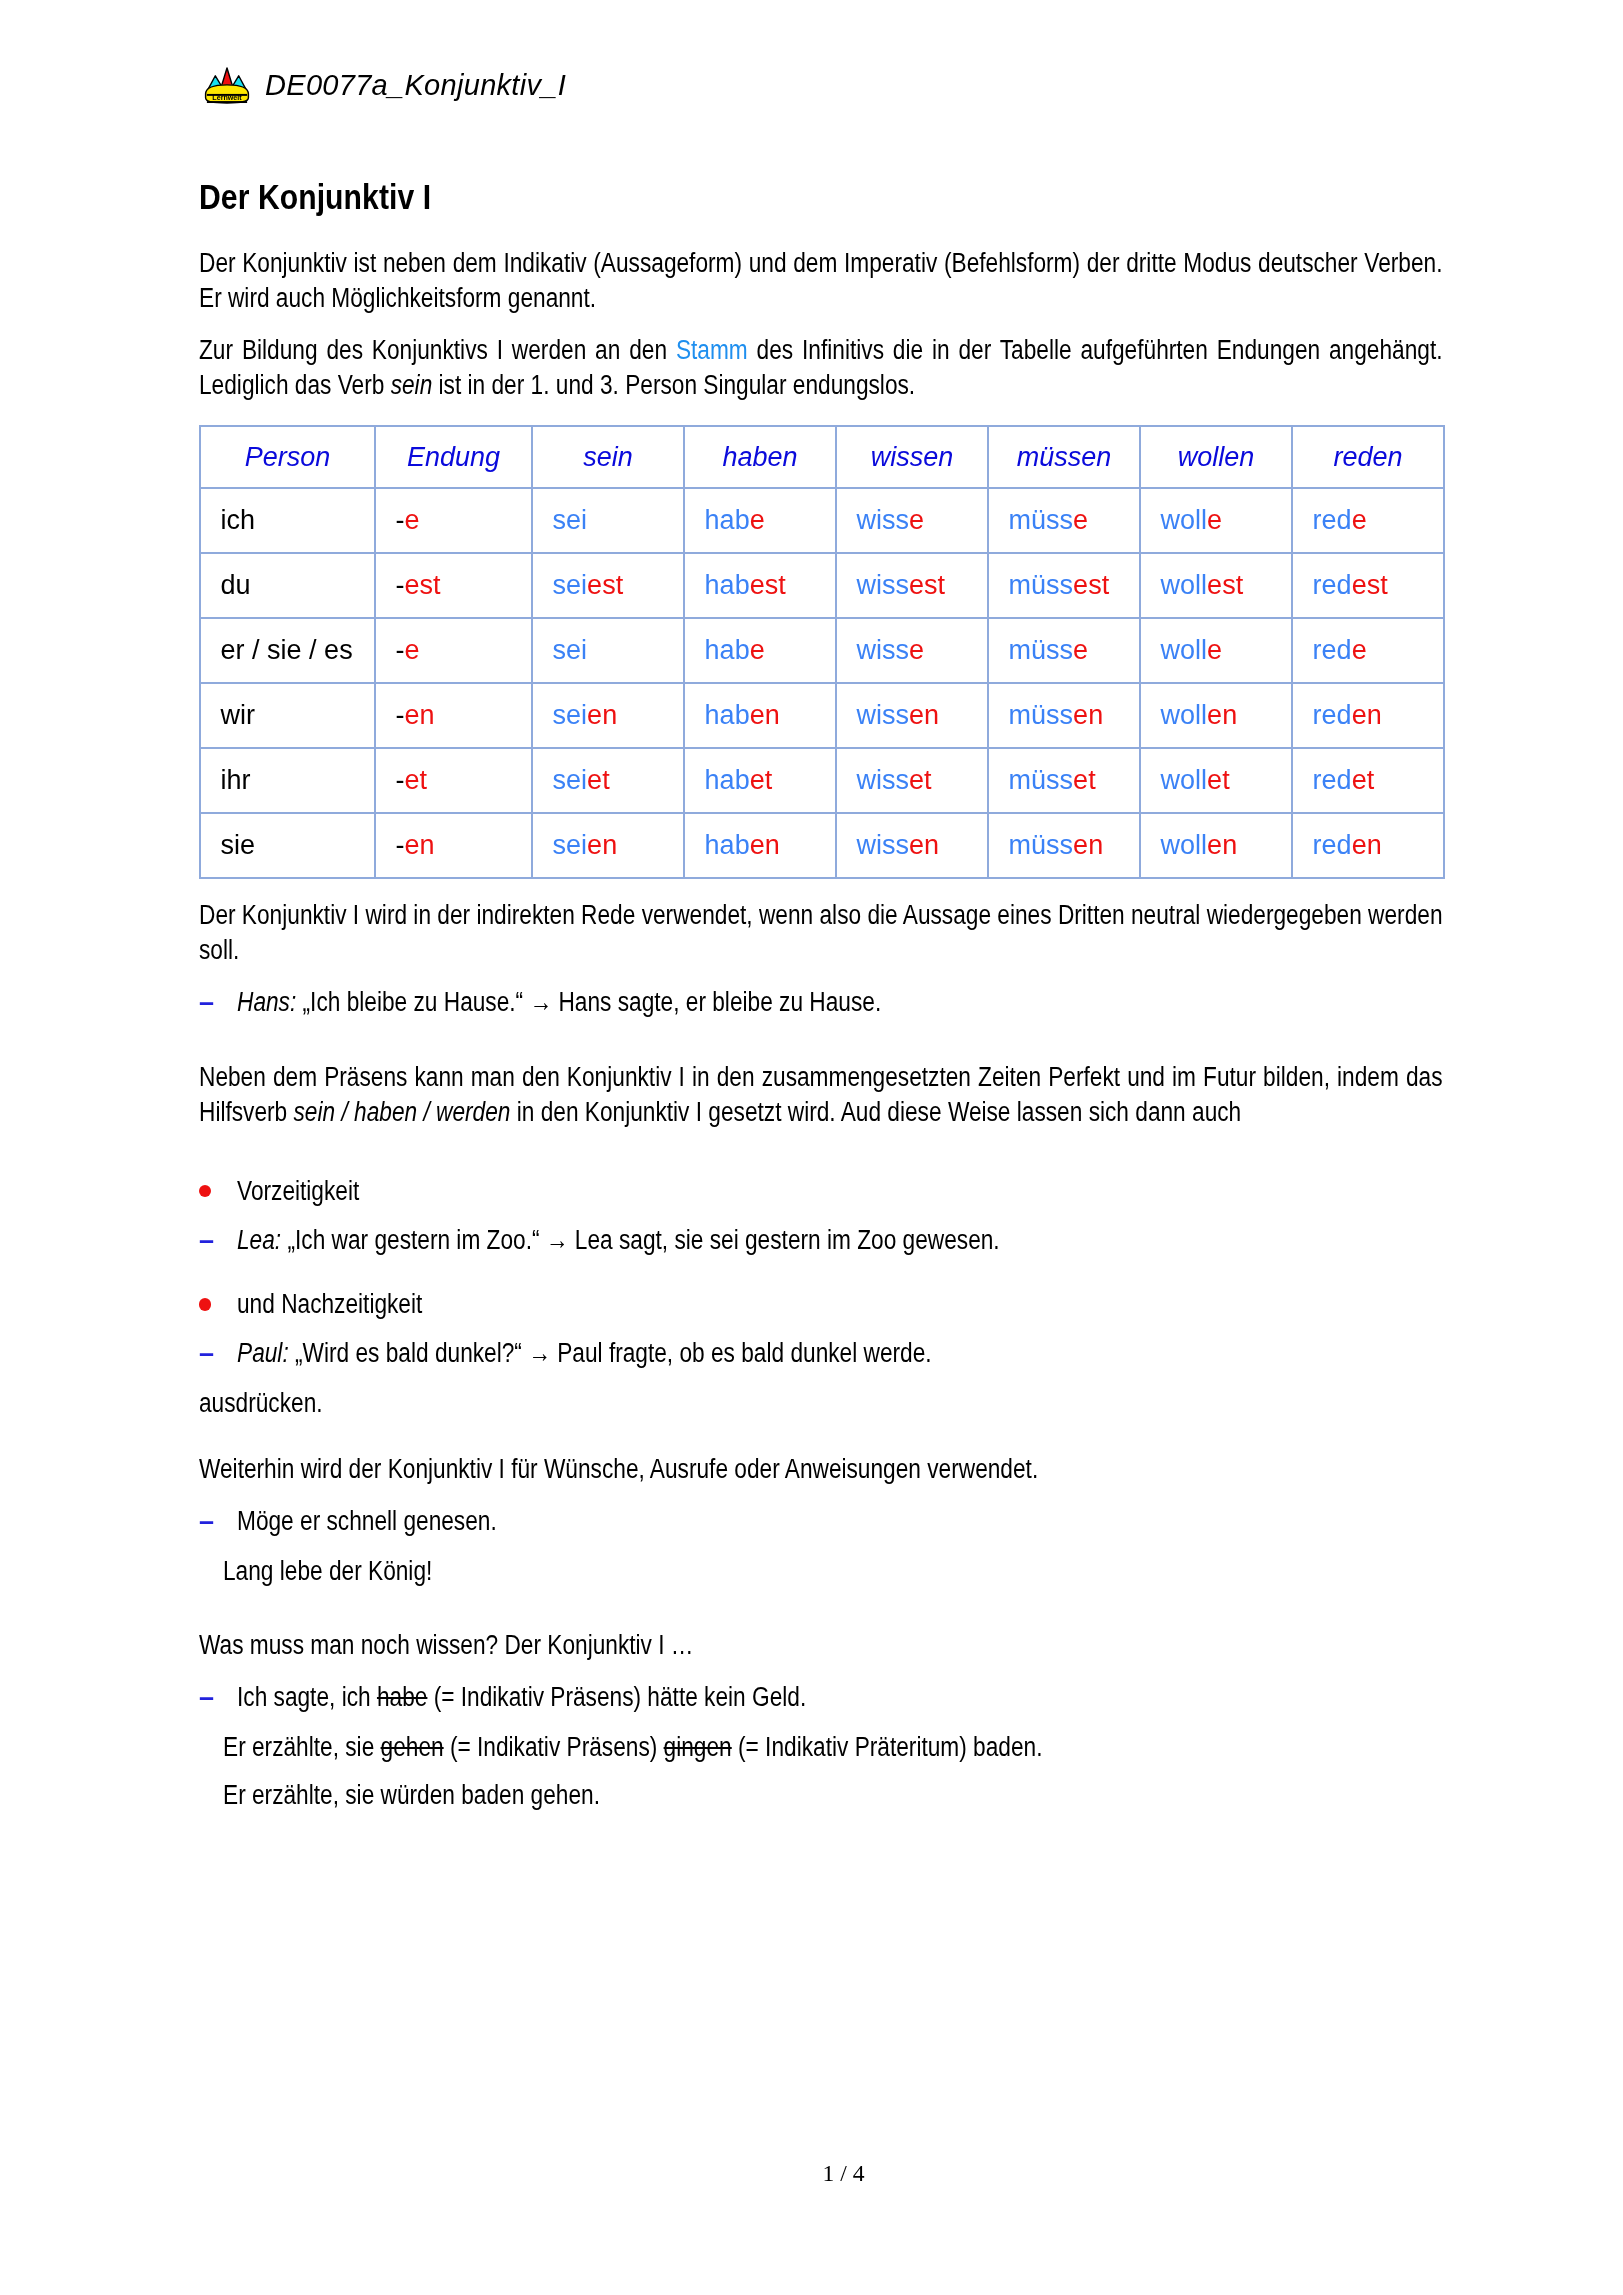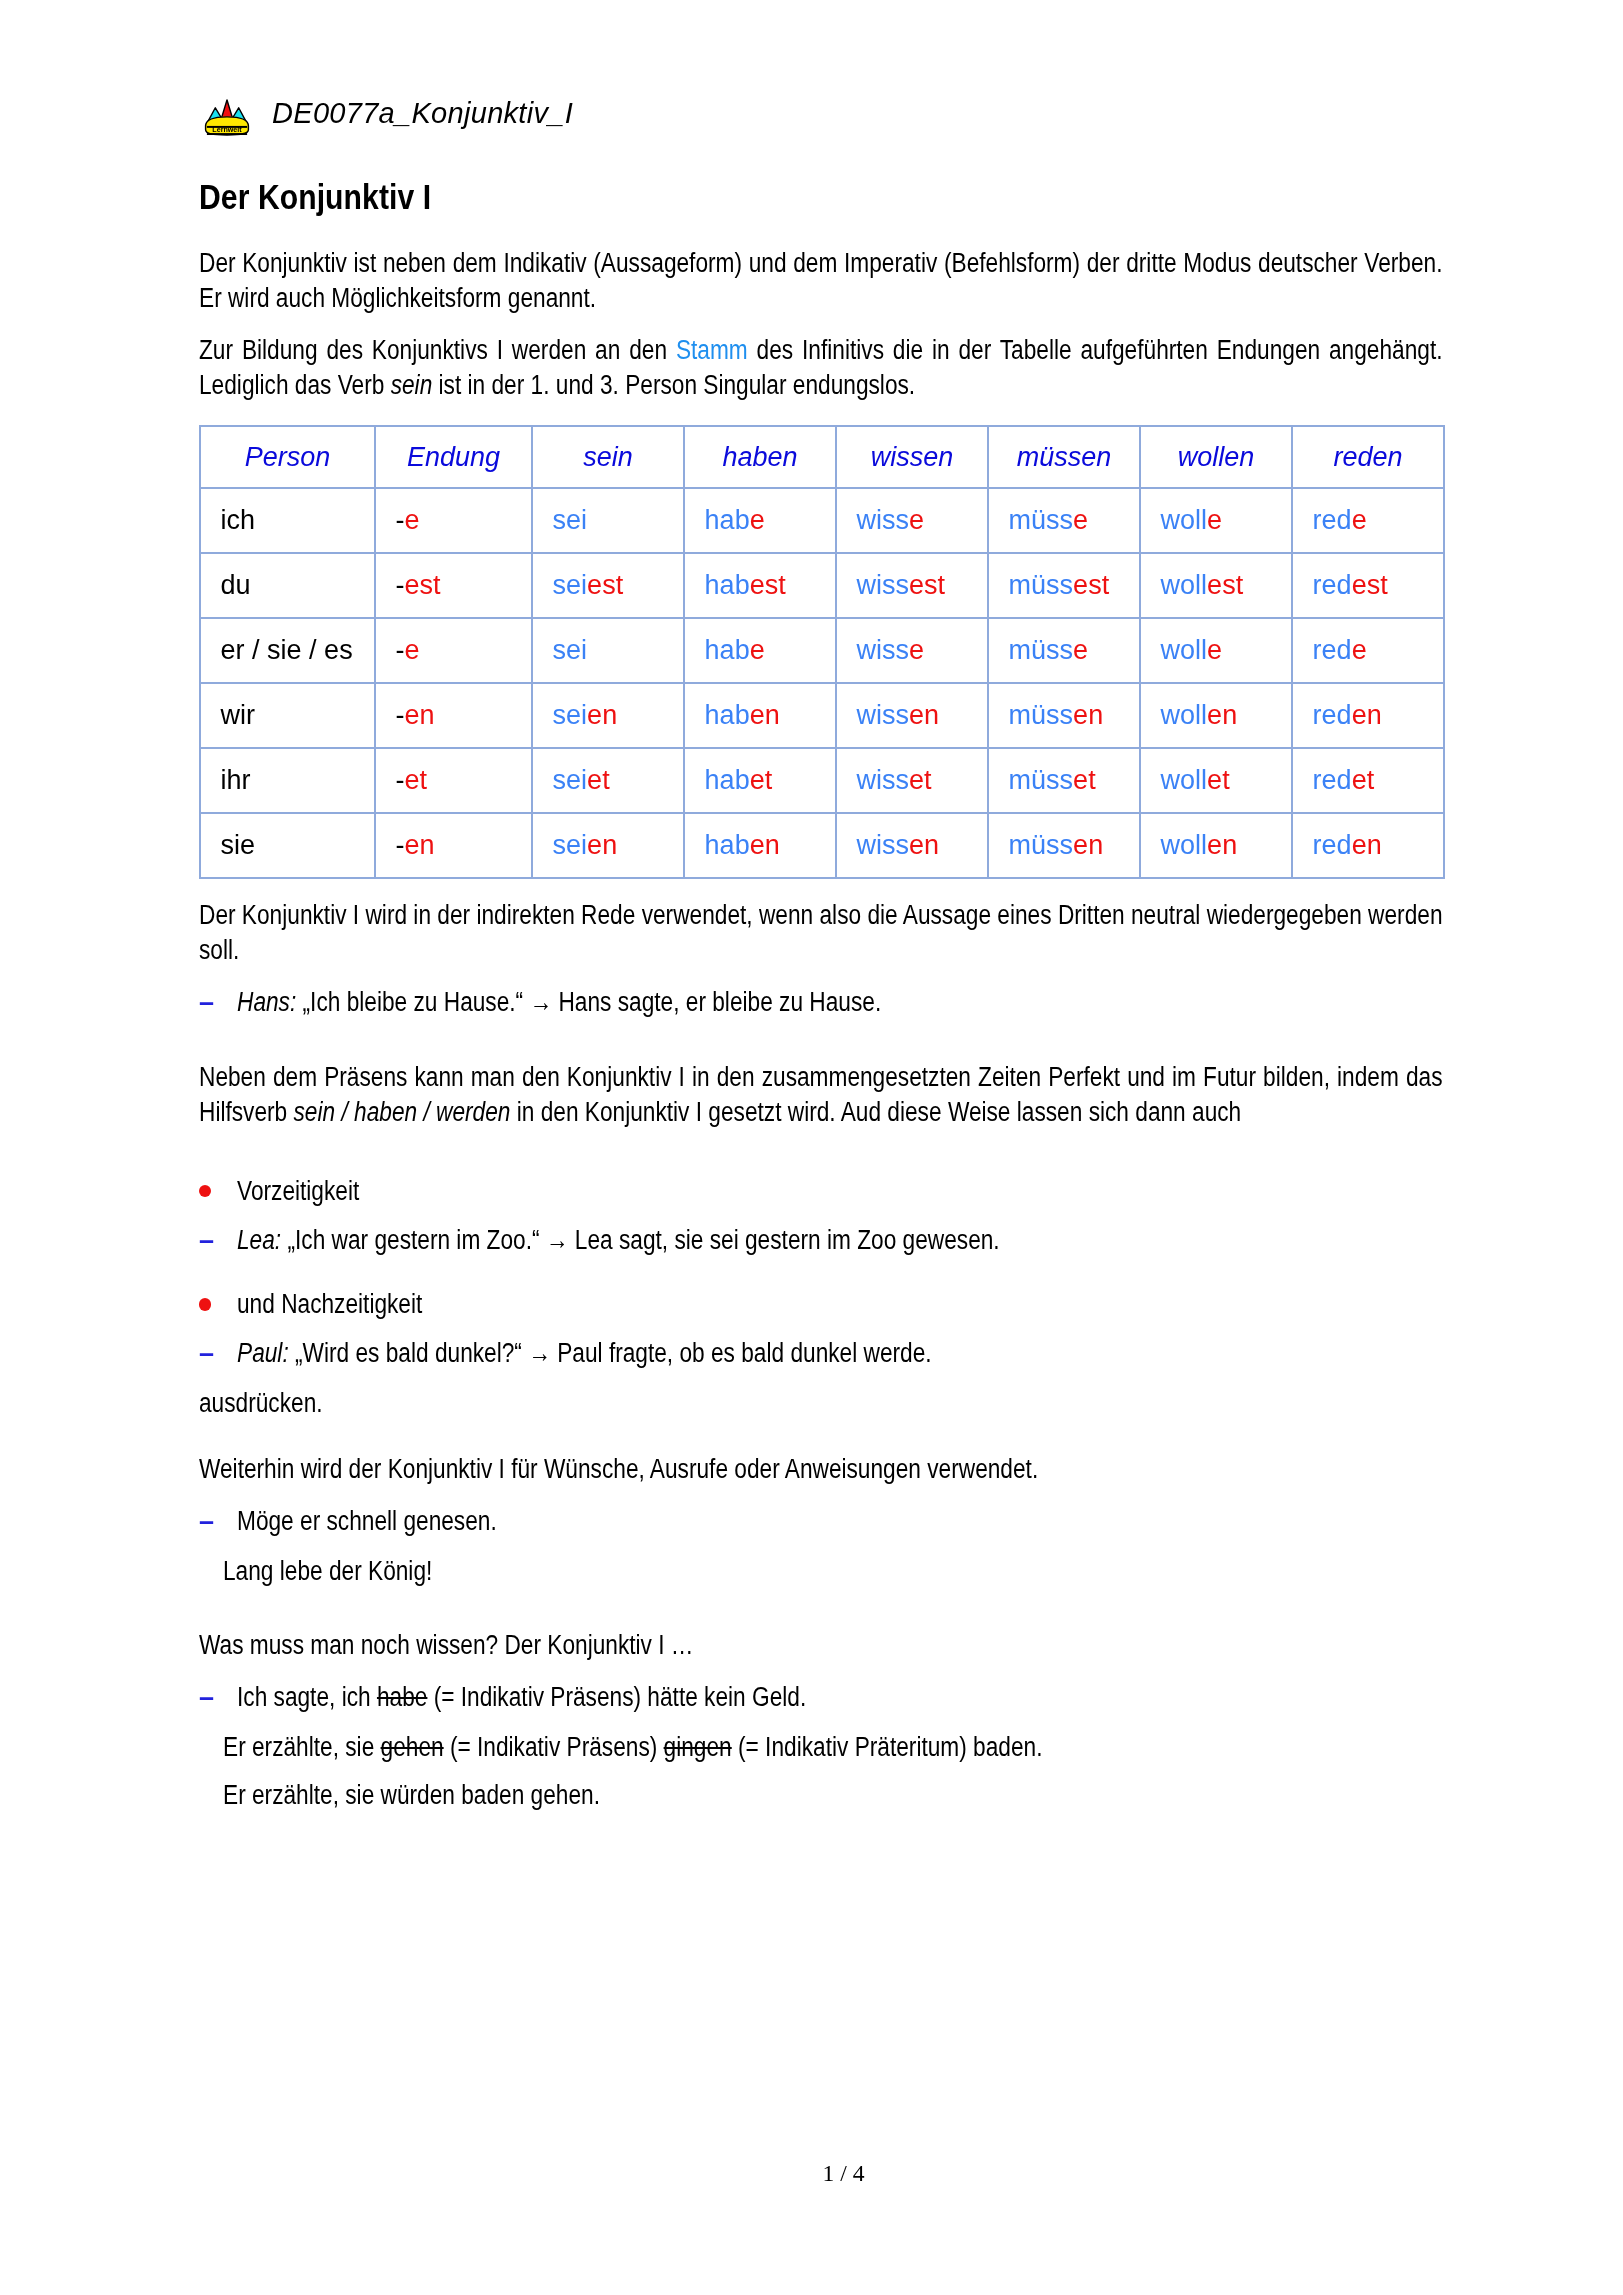--- a/index.html
+++ b/index.html
@@ -24,22 +24,22 @@
     box-sizing: border-box;
     padding: 0;
   }
 
   
   .header {
     position: absolute;
     left: 203px;
     top: 65px;
     display: flex;
-    gap: 21px;
-    margin-top: 32px;
+    align-items: center;
+    gap: 14px;
   }
   .logo {
     width: 48px;
     height: 41px;
     position: relative;
     flex: 0 0 auto;
   }
   .logo svg { display: block; }
   .header-title {
     font-family: Liberation Sans, sans-serif;

